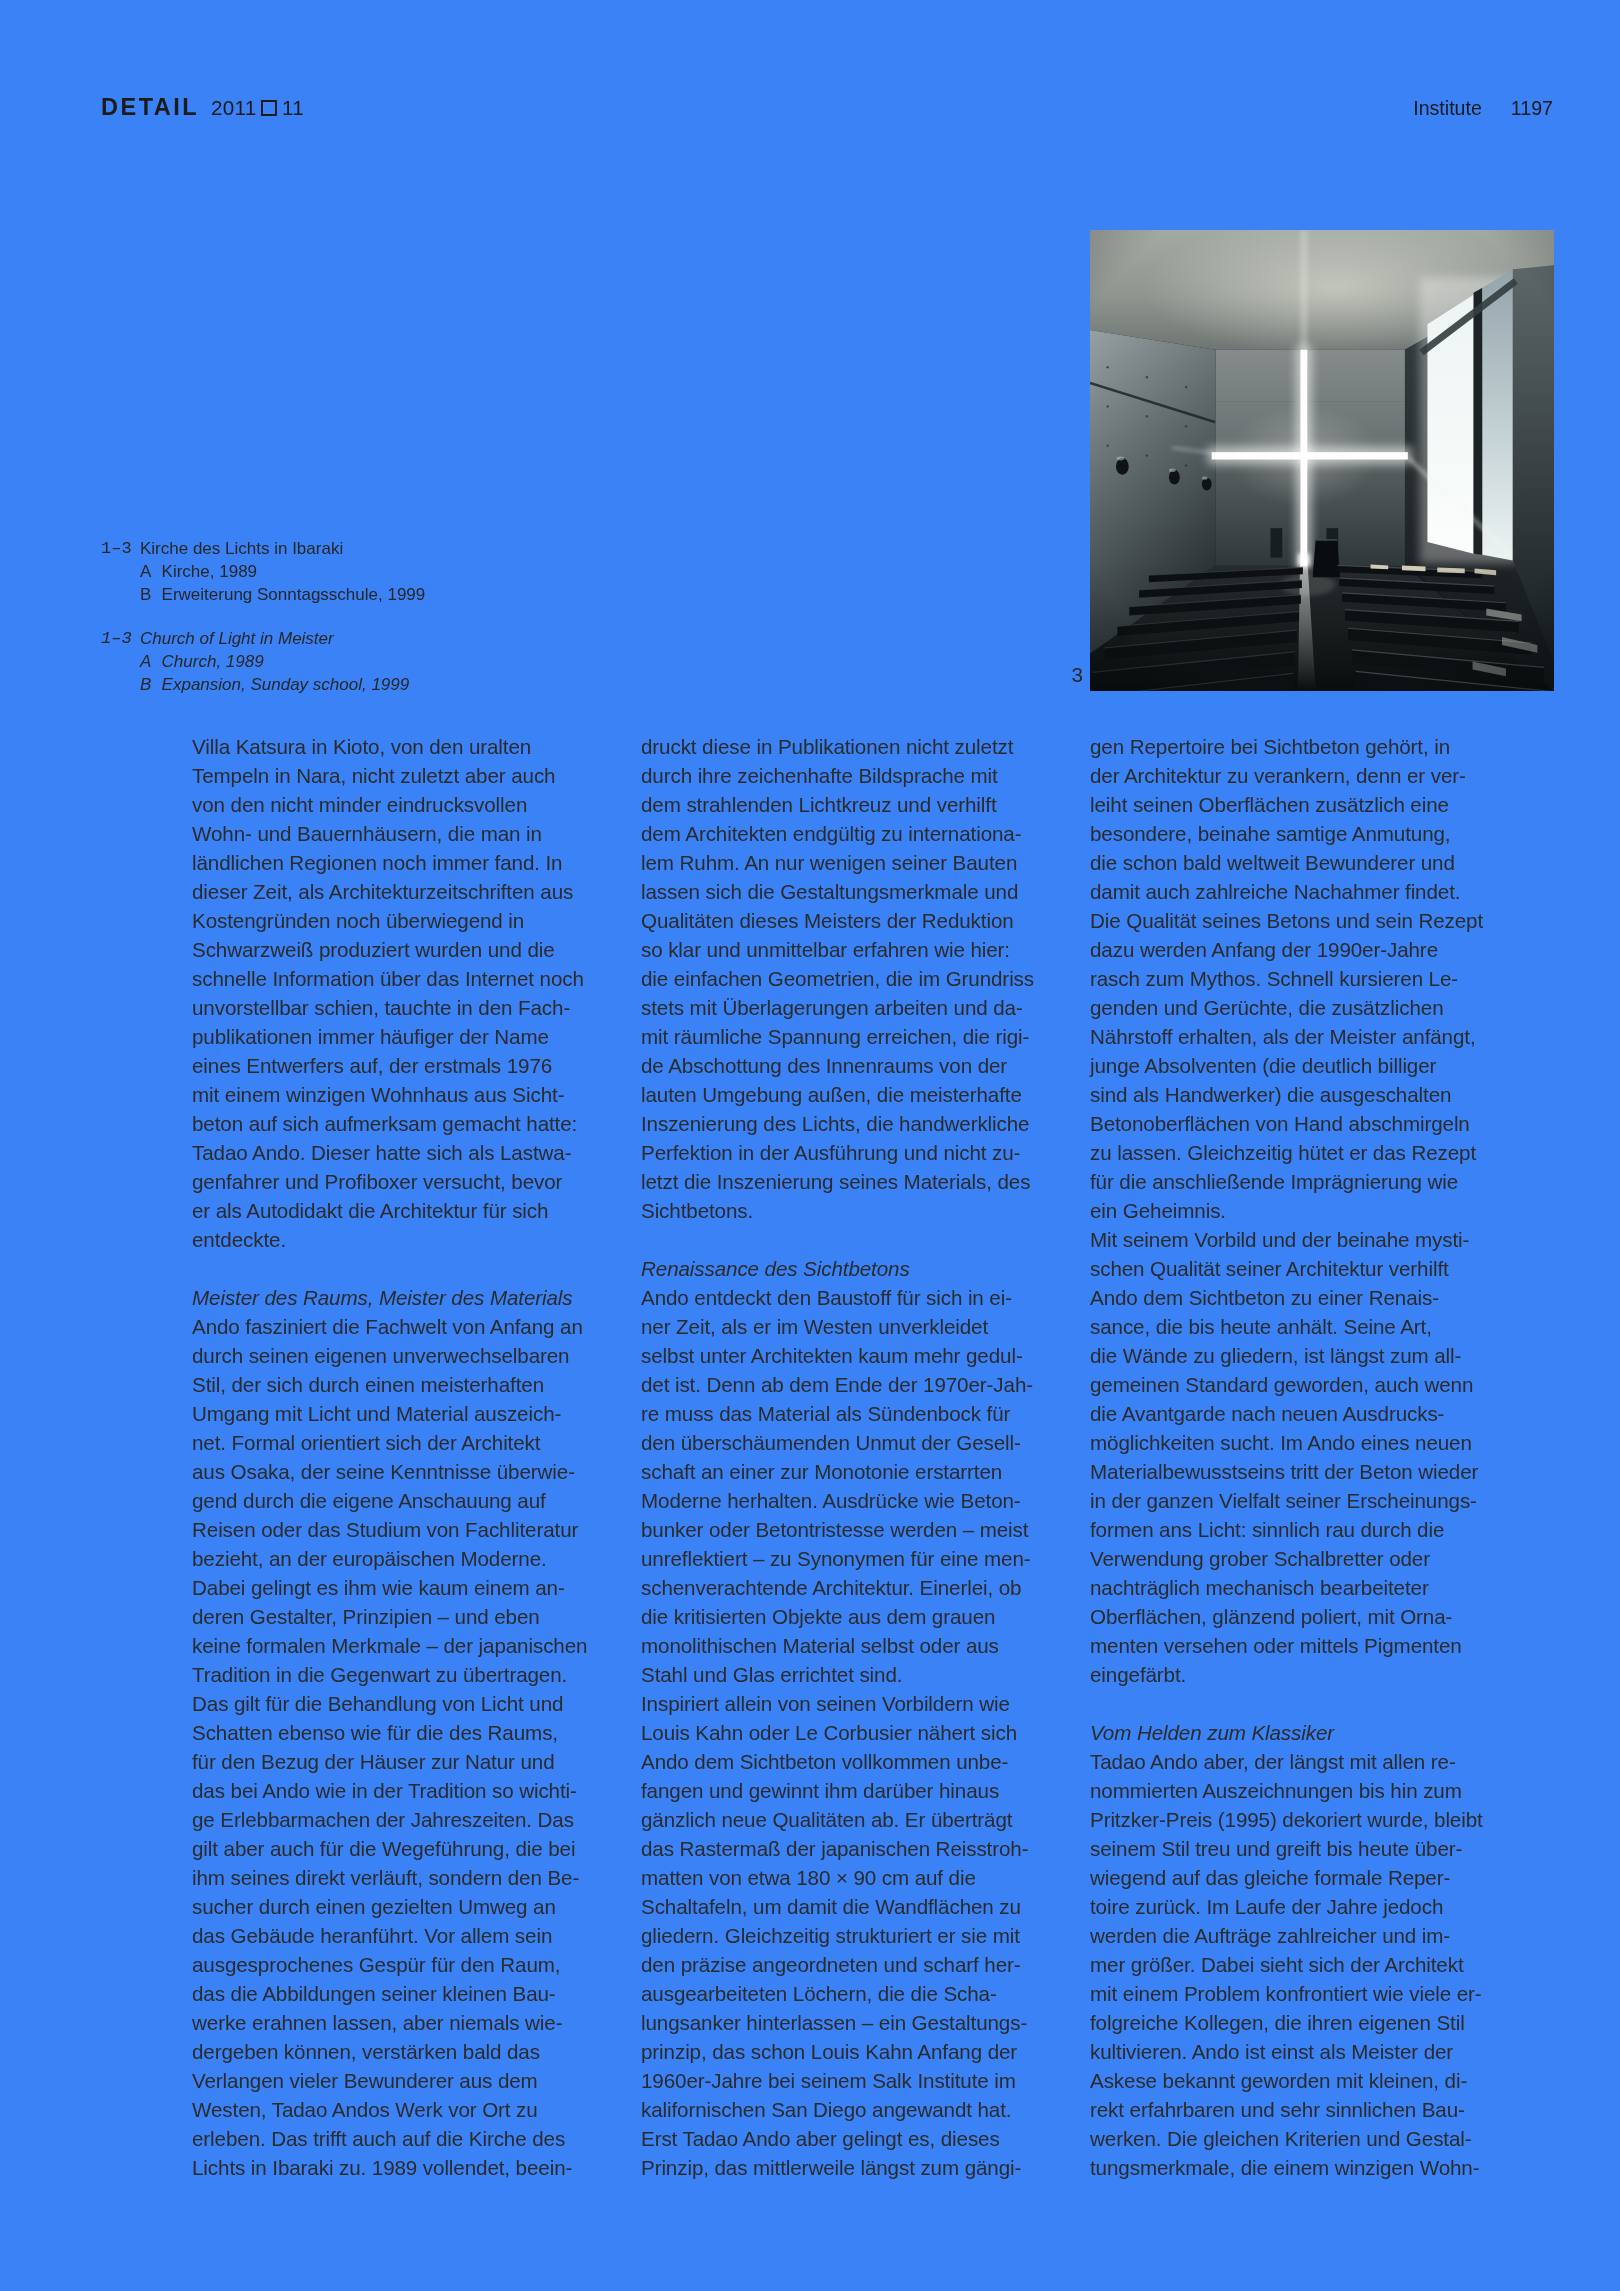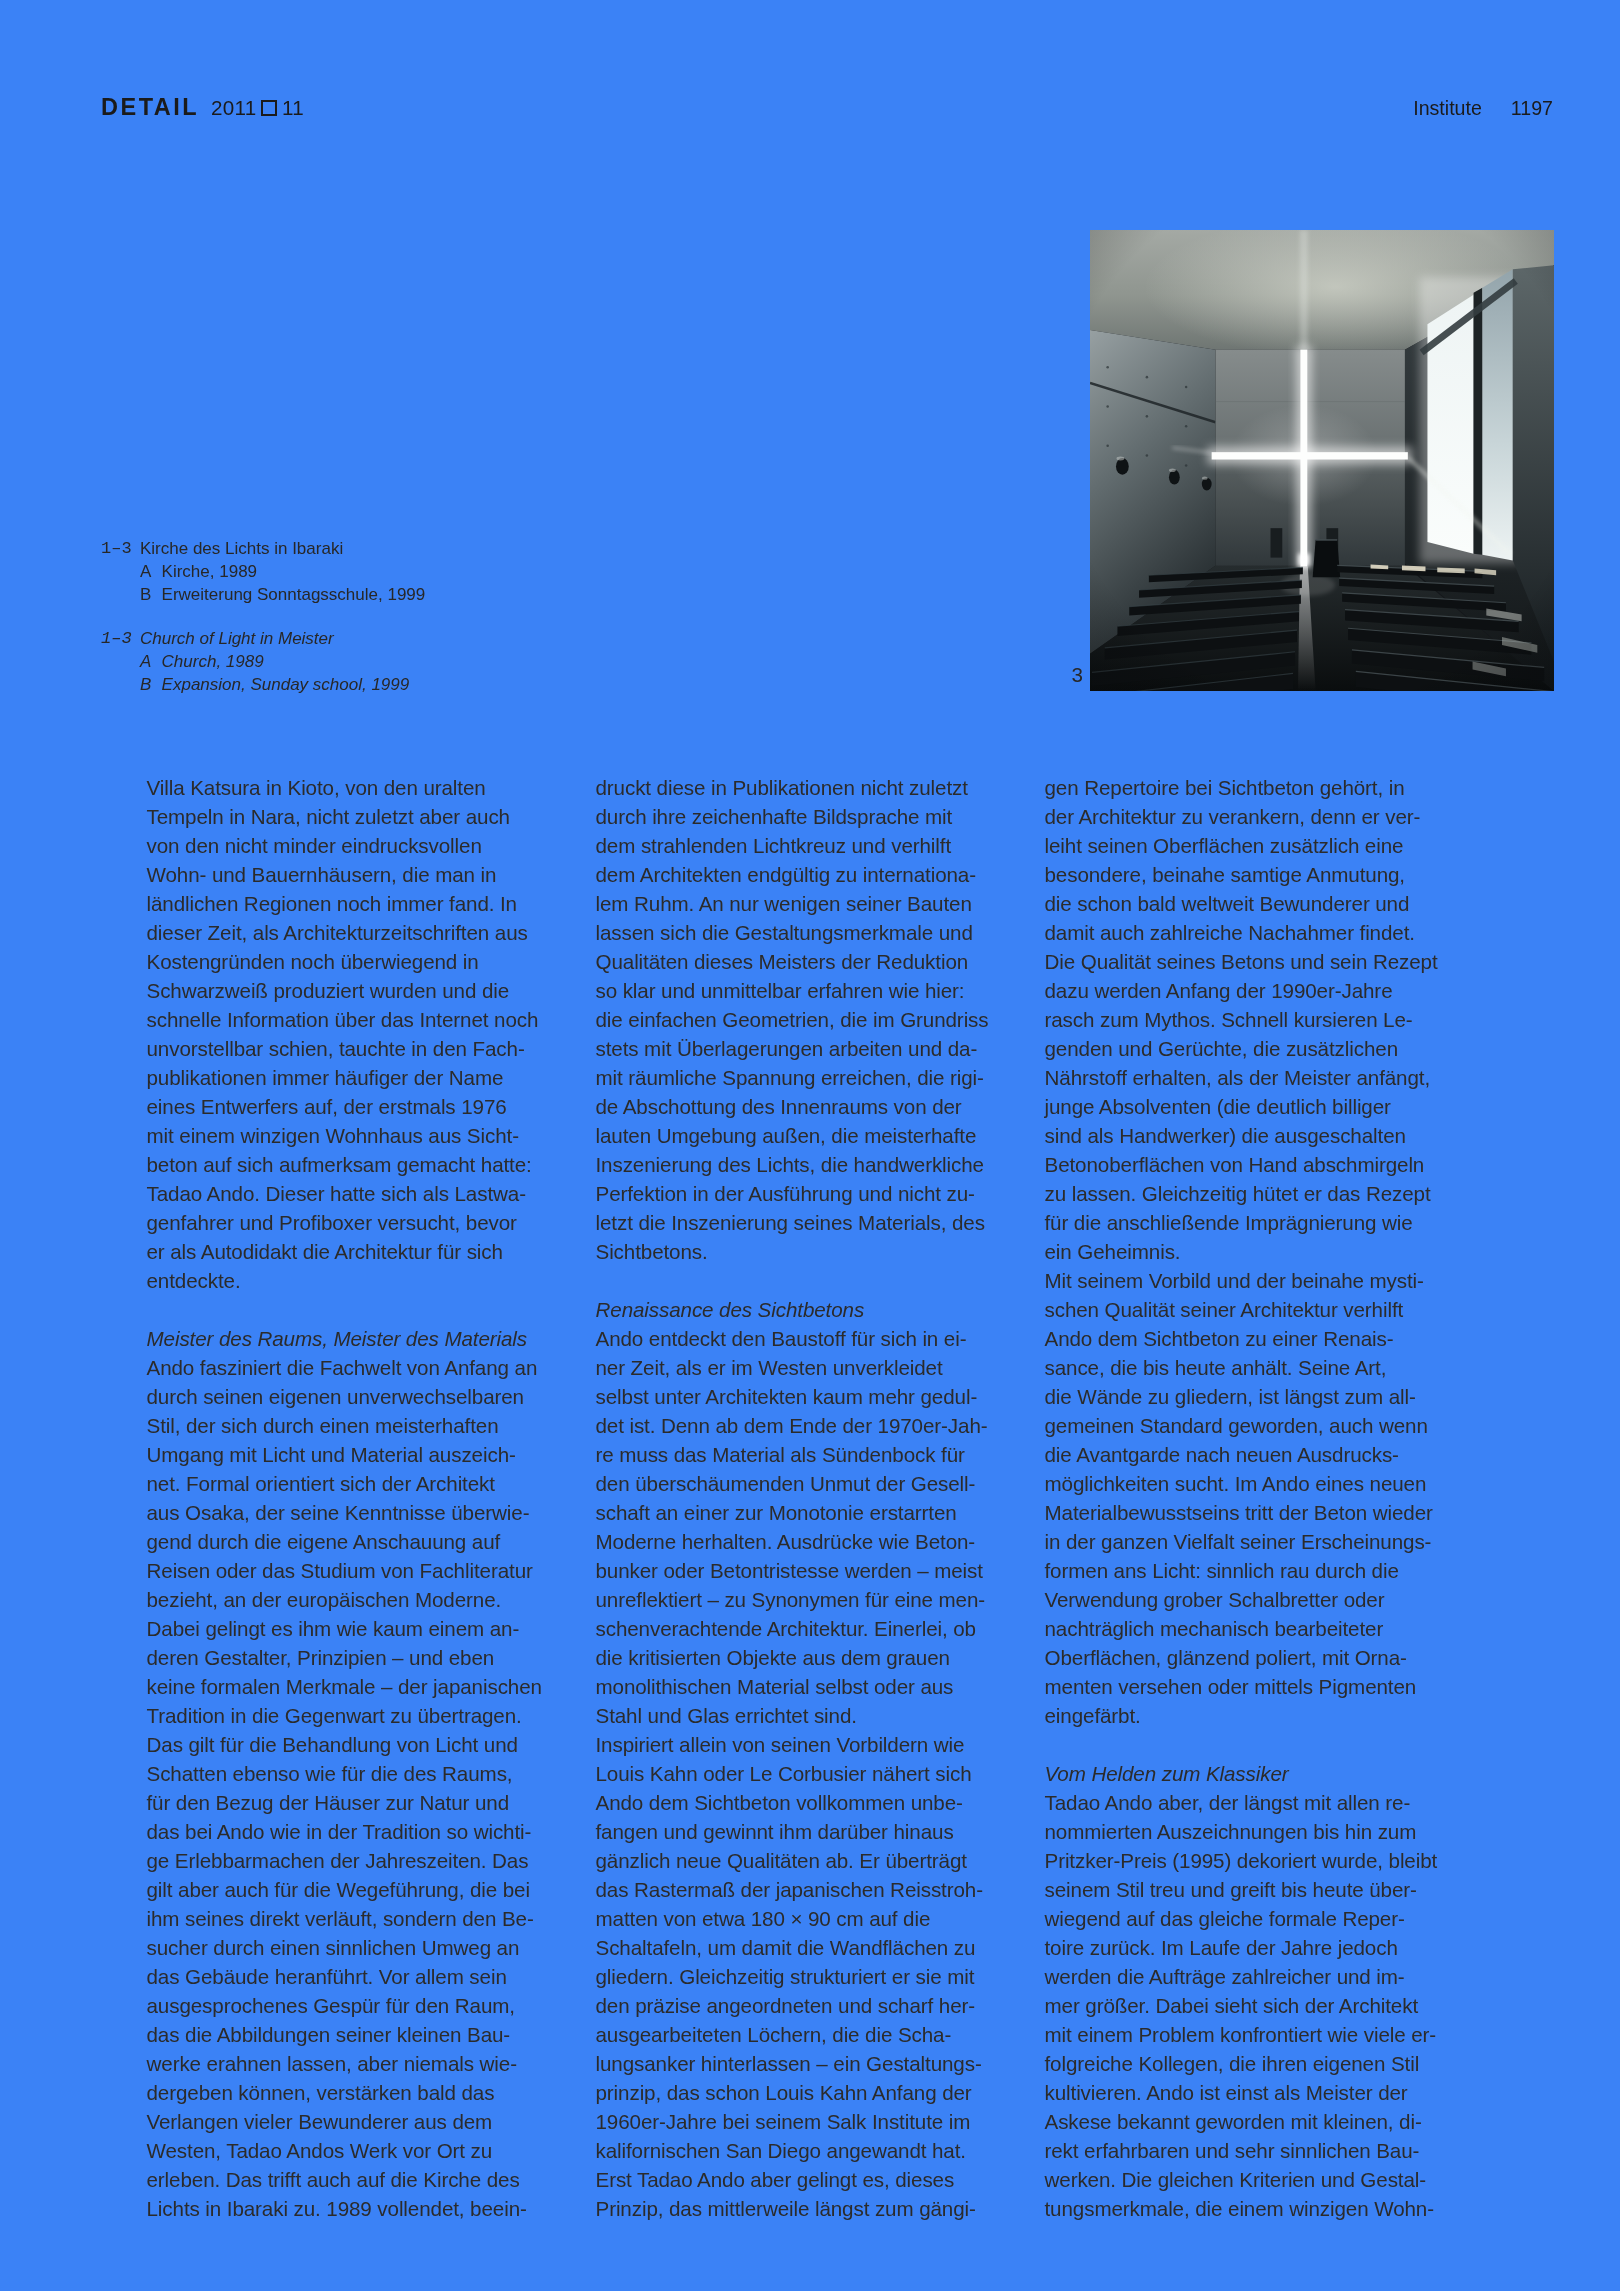--- a/index.html
+++ b/index.html
@@ -28,21 +28,21 @@
   .cap-sub{margin-left:39px;}
   .cap-item-label{width:21.6px;flex:none;}
   .cap-en{font-style:italic;margin-top:20.6px;}
   
   .fig-number{position:absolute;left:1010px;top:663px;width:73px;text-align:right;font-size:20.6px;color:#272727;}
   .photo{position:absolute;left:1090px;top:230px;width:464px;height:461px;margin:0;}
   .photo svg{display:block;width:100%;height:100%;}
   
   .columns{
     position:absolute;left:101px;top:732px;width:1438px;
-    display:flex;justify-content:center;margin-top:41px;
+    display:flex;justify-content:flex-end;
   }
   .col{width:449px;font-size:20.6px;line-height:29px;letter-spacing:-0.1px;color:#2b2b2b;}
   .col .line{height:29px;white-space:nowrap;}
   .col .heading{font-style:italic;}
 </style>
 </head>
 <body>
 
 <div class="page">
 
@@ -312,21 +312,21 @@
         <div class="line">deren Gestalter, Prinzipien – und eben</div>
         <div class="line">keine formalen Merkmale – der japanischen</div>
         <div class="line">Tradition in die Gegenwart zu übertragen.</div>
         <div class="line">Das gilt für die Behandlung von Licht und</div>
         <div class="line">Schatten ebenso wie für die des Raums,</div>
         <div class="line">für den Bezug der Häuser zur Natur und</div>
         <div class="line">das bei Ando wie in der Tradition so wichti-</div>
         <div class="line">ge Erlebbarmachen der Jahreszeiten. Das</div>
         <div class="line">gilt aber auch für die Wegeführung, die bei</div>
         <div class="line">ihm seines direkt verläuft, sondern den Be-</div>
-        <div class="line">sucher durch einen sinnlichen Umweg an</div>
+        <div class="line">sucher durch einen gezielten Umweg an</div>
         <div class="line">das Gebäude heranführt. Vor allem sein</div>
         <div class="line">ausgesprochenes Gespür für den Raum,</div>
         <div class="line">das die Abbildungen seiner kleinen Bau-</div>
         <div class="line">werke erahnen lassen, aber niemals wie-</div>
         <div class="line">dergeben können, verstärken bald das</div>
         <div class="line">Verlangen vieler Bewunderer aus dem</div>
         <div class="line">Westen, Tadao Andos Werk vor Ort zu</div>
         <div class="line">erleben. Das trifft auch auf die Kirche des</div>
         <div class="line">Lichts in Ibaraki zu. 1989 vollendet, beein-</div>
       </div>

